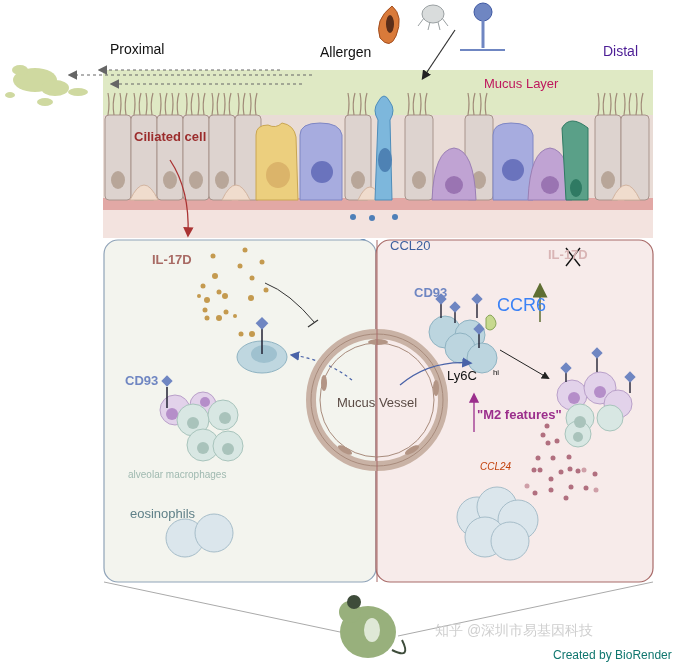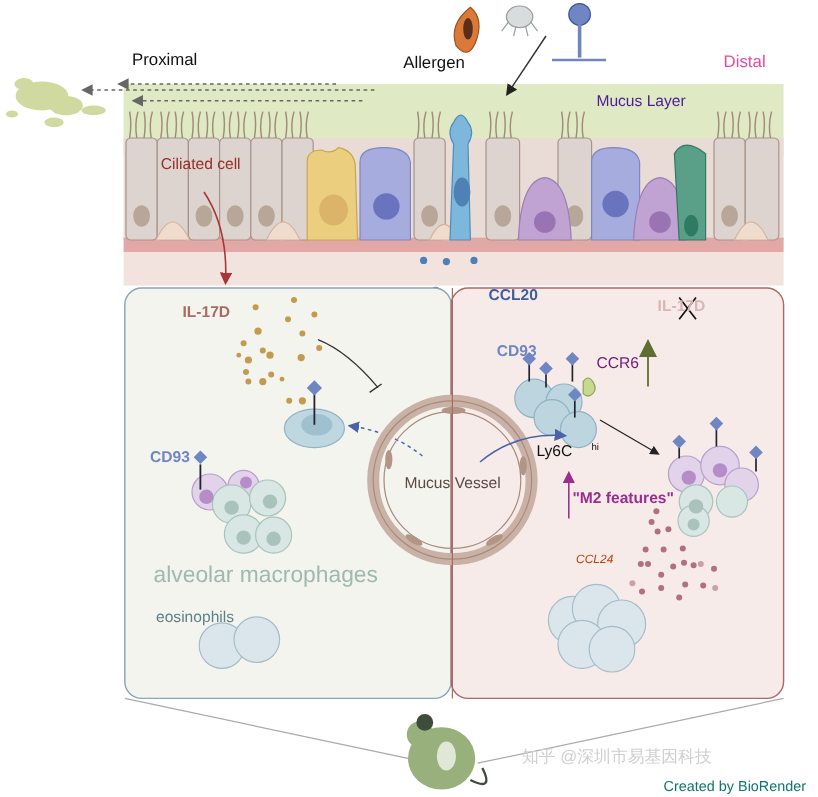--- a/index.html
+++ b/index.html
@@ -305,35 +305,35 @@
   <g>
     <ellipse cx="368" cy="632" rx="28" ry="26" fill="#98b07c"></ellipse>
     <circle cx="350" cy="612" r="11" fill="#98b07c"></circle>
     <circle cx="354" cy="602" r="7" fill="#3e4c3a"></circle>
     <ellipse cx="372" cy="630" rx="8" ry="12" fill="#dfe8d6"></ellipse>
     <path d="M392,650 q20,10 10,-10" stroke="#3e4c3a" stroke-width="2" fill="none"></path>
   </g>
 </svg>
 
   <div class="lbl" style="left:110px;top:41px;font-size:14px;color:#111;">Proximal</div>
-  <div class="lbl" style="left:336px;top:44px;font-size:14px;color:#111;">Allergen</div>
-  <div class="lbl" style="left:603px;top:43px;font-size:14px;color:#ec4899;">Distal</div>
-  <div class="lbl" style="left:497px;top:76px;font-size:13px;color:#4c1d95;">Mucus Layer</div>
-  <div class="lbl" style="left:134px;top:129px;font-size:13px;font-weight:normal;color:#9b2c2c;">Ciliated cell</div>
+  <div class="lbl" style="left:320px;top:44px;font-size:14px;color:#111;">Allergen</div>
+  <div class="lbl" style="left:603px;top:43px;font-size:14px;color:#4c1d95;">Distal</div>
+  <div class="lbl" style="left:484px;top:76px;font-size:13px;color:#be185d;">Mucus Layer</div>
+  <div class="lbl" style="left:134px;top:129px;font-size:13px;font-weight:bold;color:#9b2c2c;">Ciliated cell</div>
 
   <div class="lbl" style="left:152px;top:252px;font-size:13px;font-weight:bold;color:#a86a64;">IL-17D</div>
   <div class="lbl" style="left:125px;top:373px;font-size:13px;font-weight:bold;color:#6f86c2;">CD93</div>
-  <div class="lbl" style="left:128px;top:469px;font-size:19px;color:#9fb9b0;">alveolar macrophages</div>
+  <div class="lbl" style="left:128px;top:469px;font-size:10px;color:#9fb9b0;">alveolar macrophages</div>
   <div class="lbl" style="left:130px;top:506px;font-size:13px;color:#5f8088;text-align:center;">eosinophils</div>
 
   <div class="lbl" style="left:337px;top:395px;font-size:13px;color:#5a4a44;">Mucus Vessel</div>
 
-  <div class="lbl" style="left:407px;top:238px;font-size:13px;font-weight:bold;color:#3d5f9e;">CCL20</div>
+  <div class="lbl" style="left:390px;top:238px;font-size:13px;font-weight:normal;color:#3d5f9e;">CCL20</div>
   <div class="lbl" style="left:548px;top:247px;font-size:13px;font-weight:bold;color:#d9b5b5;">IL-17D</div>
   <div class="lbl" style="left:414px;top:285px;font-size:13px;font-weight:bold;color:#6f86c2;">CD93</div>
-  <div class="lbl" style="left:497px;top:295px;font-size:13px;color:#701a75;">CCR6</div>
+  <div class="lbl" style="left:497px;top:295px;font-size:18px;color:#3b82f6;">CCR6</div>
   <div class="lbl" style="left:447px;top:368px;font-size:13px;color:#111;"><span>Ly6C</span><sup style="font-size:8px;margin-left:3px;padding-left:13px;">hi</sup></div>
   <div class="lbl" style="left:477px;top:407px;font-size:13px;font-weight:bold;color:#9b2e8c;">"M2 features"</div>
   <div class="lbl" style="left:480px;top:461px;font-size:10px;color:#c2410c;font-style:italic;">CCL24</div>
 
   <div class="lbl" style="left:435px;top:622px;font-size:14px;color:#cfcfcf;">知乎 @深圳市易基因科技</div>
   <div class="lbl" style="left:553px;top:648px;font-size:12px;color:#0f766e;">Created by BioRender</div>
 </div>
 
 </body></html>

